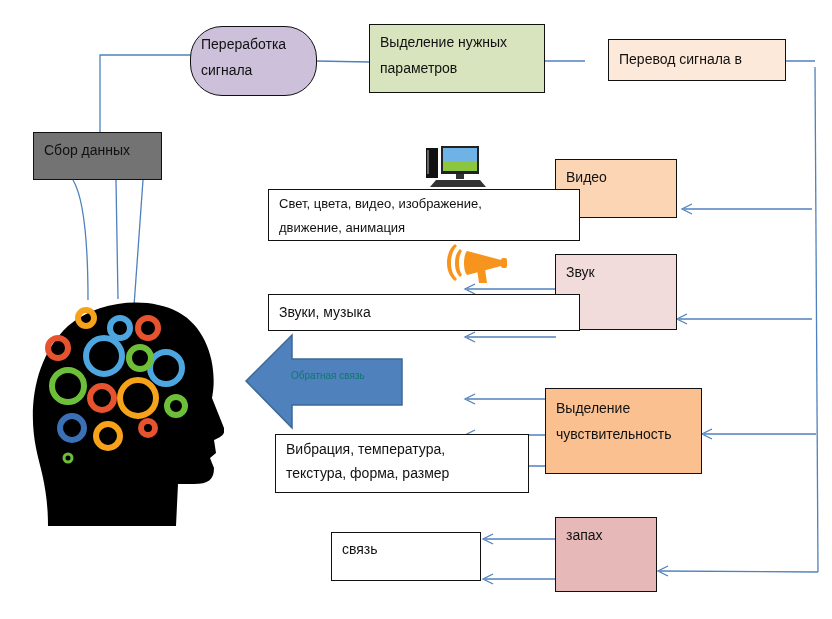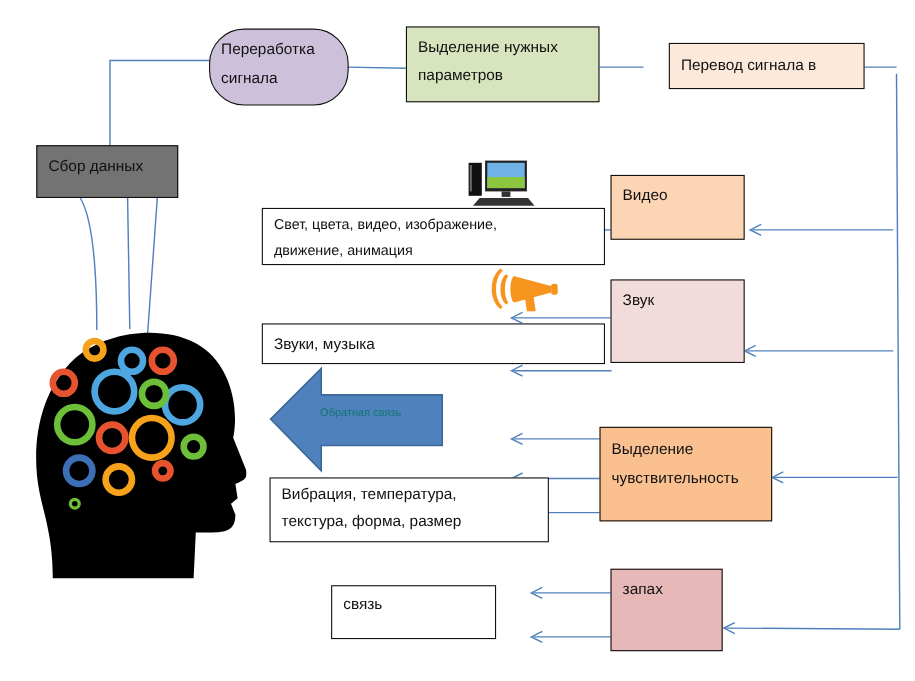--- a/index.html
+++ b/index.html
@@ -1,20 +1,20 @@
 <!DOCTYPE html>
 <html><head>
 <meta charset="utf-8">
 <style>
   html, body { margin:0; padding:0; background:#ffffff; }
   body { width:832px; height:619px; position:relative; overflow:hidden;
          font-family:"Liberation Sans", "DejaVu Sans", sans-serif; color:#111; }
   .box { position:absolute; border:1.5px solid #111; box-sizing:border-box;
          font-size:14px; line-height:26px; padding:4px 10px; }
-  .wbox { background:#fff; font-size:13px; line-height:24px; }
+  .wbox { background:#fff; font-size:13px; line-height:24px;margin-left:30px; }
   svg.lines { position:absolute; left:0; top:0; }
   .arrow-label { position:absolute; color:#0f766e; font-size:10px; }
 </style>
 </head>
 <body>
 
 <svg class="lines" width="832" height="619">
   <g fill="none" stroke="#4f81bd" stroke-width="1.3">
 
     <polyline points="100,133 100,55 191,55"></polyline>

